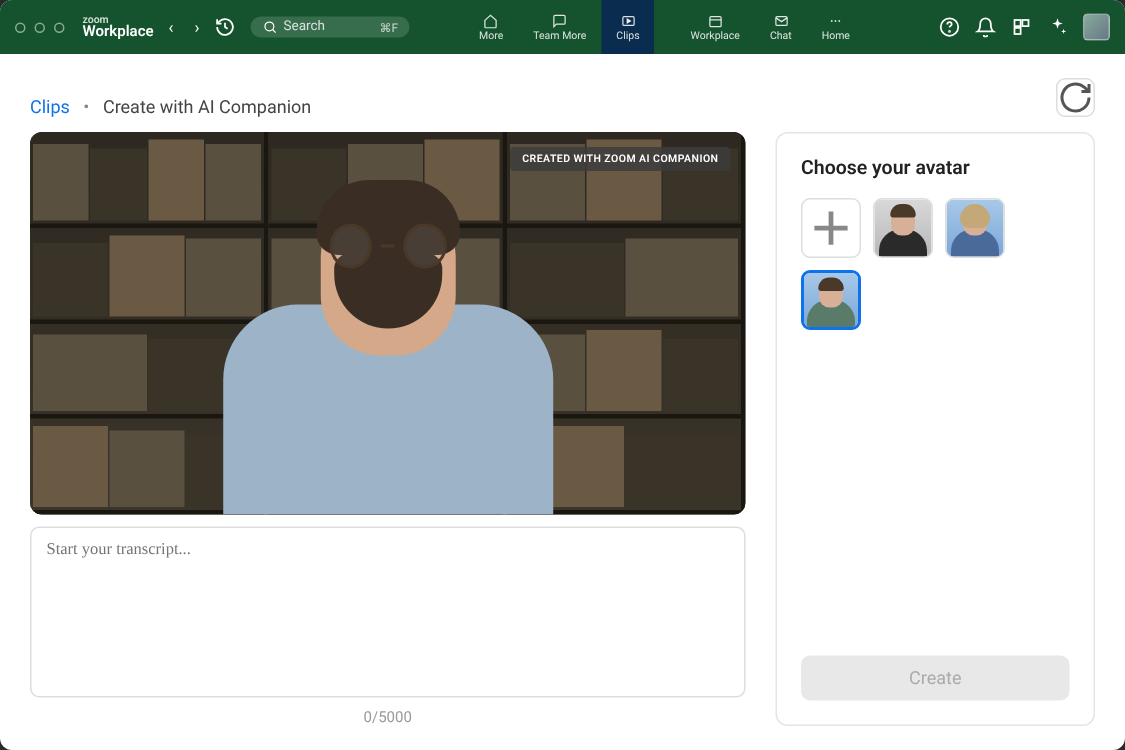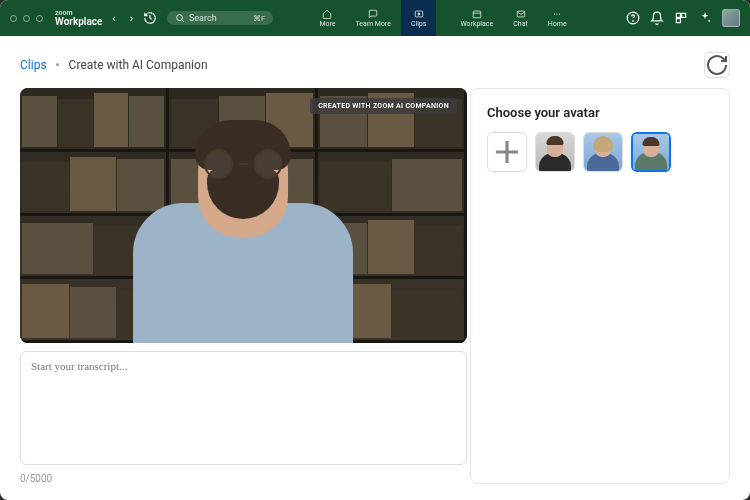--- a/index.html
+++ b/index.html
@@ -17,47 +17,47 @@
 .search-shortcut{color:rgba(255,255,255,0.7);font-size:8px}
 .nav-tabs{display:flex;margin-left:30px;height:100%}
 .nav-tab{display:flex;flex-direction:column;align-items:center;justify-content:center;padding:0 10px;color:rgba(255,255,255,0.85);font-size:7px;gap:1px;cursor:pointer;height:100%}
 .nav-tab.active{background:#0a2d4f}
 .nav-tab .ticon{width:10px;height:10px}
 .nav-gap{width:14px}
 .right-icons{margin-left:auto;display:flex;align-items:center;gap:10px;color:#fff}
 .right-icons>*{width:14px;height:14px;display:flex;align-items:center;justify-content:center;cursor:pointer}
 .avatar-top{width:18px;height:18px;border-radius:3px;background:linear-gradient(135deg,#8a9,#678);border:1px solid rgba(255,255,255,0.3)}
 .content{flex:1;display:flex;flex-direction:column;padding:16px 20px;gap:10px;overflow:hidden}
-.breadcrumb-row{display:flex;align-items:center;justify-content:space-between}
+.breadcrumb-row{display:flex;align-items:flex-end;justify-content:space-between}
 .breadcrumb{font-size:12px;color:#444}
 .breadcrumb a{color:#0e72ed;text-decoration:none}
 .breadcrumb .dot{color:#888;margin:0 6px}
 .refresh-btn{width:26px;height:26px;border:1px solid #ddd;border-radius:6px;display:flex;align-items:center;justify-content:center;cursor:pointer;color:#555}
-.main-row{flex:1;display:flex;gap:3px;min-height:0}
+.main-row{flex:1;display:flex;gap:20px;min-height:0}
 .left-col{flex:1;display:flex;flex-direction:column;gap:8px}
 .preview{position:relative;width:100%;height:255px;border-radius:8px;overflow:hidden;background:#3a3a35}
 .preview-badge{position:absolute;top:10px;right:10px;background:rgba(60,60,60,0.85);color:#fff;font-size:7px;font-weight:600;letter-spacing:0.3px;padding:4px 8px;border-radius:3px}
 .bookshelf{position:absolute;inset:0;display:flex}
 .shelf-col{flex:1;background:linear-gradient(180deg,#2d2820 0%,#3a342a 100%);border-right:3px solid #1a1610;display:flex;flex-direction:column}
 .shelf-row{flex:1;border-bottom:3px solid #1a1610;display:flex;gap:1px;padding:2px;align-items:flex-end}
 .book{flex:1;background:#4a4438}
 .book.b1{background:#5a5040;height:90%}.book.b2{background:#3a3428;height:85%}.book.b3{background:#6a5a44;height:95%}
 .person{position:absolute;left:50%;bottom:0;transform:translateX(-50%);width:68%;height:92%}
 .head{position:absolute;top:8%;left:50%;transform:translateX(-50%);width:90px;height:110px;background:#d4a888;border-radius:45px 45px 40px 40px}
 .hair{position:absolute;top:5%;left:50%;transform:translateX(-50%);width:96px;height:50px;background:#3a2e24;border-radius:48px 48px 20px 20px}
 .beard{position:absolute;top:26%;left:50%;transform:translateX(-50%);width:72px;height:50px;background:#3a2e24;border-radius:10px 10px 36px 36px}
 .glasses{position:absolute;top:18%;left:50%;transform:translateX(-50%);width:78px;height:26px;display:flex;gap:6px;align-items:center}
 .lens{width:30px;height:30px;border:2px solid #4a3828;border-radius:50%;background:rgba(255,255,255,0.08)}
 .bridge{width:10px;height:2px;background:#4a3828}
 .body-shirt{position:absolute;bottom:0;left:50%;transform:translateX(-50%);width:220px;height:140px;background:#9db4c8;border-radius:50px 50px 0 0}
 .collar{position:absolute;bottom:120px;left:50%;transform:translateX(-50%);width:50px;height:30px;background:#d4a888;clip-path:polygon(50% 100%,0 0,100% 0)}
 .transcript-box{border:1px solid #ddd;border-radius:6px;flex:1;min-height:100px}
 .transcript-box textarea{width:100%;height:100%;border:none;resize:none;padding:8px 10px;font-size:11px;outline:none;background:transparent;font-family:Liberation Serif, serif}
-.counter{text-align:left;font-size:10px;color:#999}
-.right-col{width:260px;border:1px solid #e5e5e5;border-radius:8px;padding:16px;display:flex;flex-direction:column}
+.counter{text-align:center;font-size:10px;color:#999}
+.right-col{width:213px;border:1px solid #e5e5e5;border-radius:8px;padding:16px;display:flex;flex-direction:column}
 .right-title{font-size:13px;font-weight:600;color:#222;margin-bottom:12px}
 .avatars{display:flex;gap:8px;flex-wrap:wrap}
 .av-box{width:40px;height:40px;border-radius:6px;border:1px solid #ddd;display:flex;align-items:center;justify-content:center;cursor:pointer;overflow:hidden;position:relative}
 .av-box.selected{border:2px solid #0e72ed}
 .av-box.add{color:#888;font-size:16px}
 .av-person{width:100%;height:100%;position:relative}
 .av-bg-blue{background:linear-gradient(180deg,#a8c8e8,#7aa8d8)}
 .av-bg-gray{background:linear-gradient(180deg,#d8d8d8,#b8b8b8)}
 .av-head{position:absolute;top:12%;left:50%;transform:translateX(-50%);width:16px;height:19px;background:#d8b098;border-radius:8px 8px 7px 7px}
 .av-hair-m{position:absolute;top:8%;left:50%;transform:translateX(-50%);width:17px;height:9px;background:#4a3828;border-radius:9px 9px 2px 2px}
@@ -298,16 +298,17 @@
               </div>
           </div>
           <div class="av-box selected">
             <div class="av-person av-bg-blue">
                 <div class="av-body av-green"></div>
                 <div class="av-head"></div>
                 <div class="av-hair-m"></div>
               </div>
           </div>
         </div>
+        <button class="create-btn" disabled="">Create</button>
       </div>
     </div>
   </div>
 </div>
 
 </body></html>

